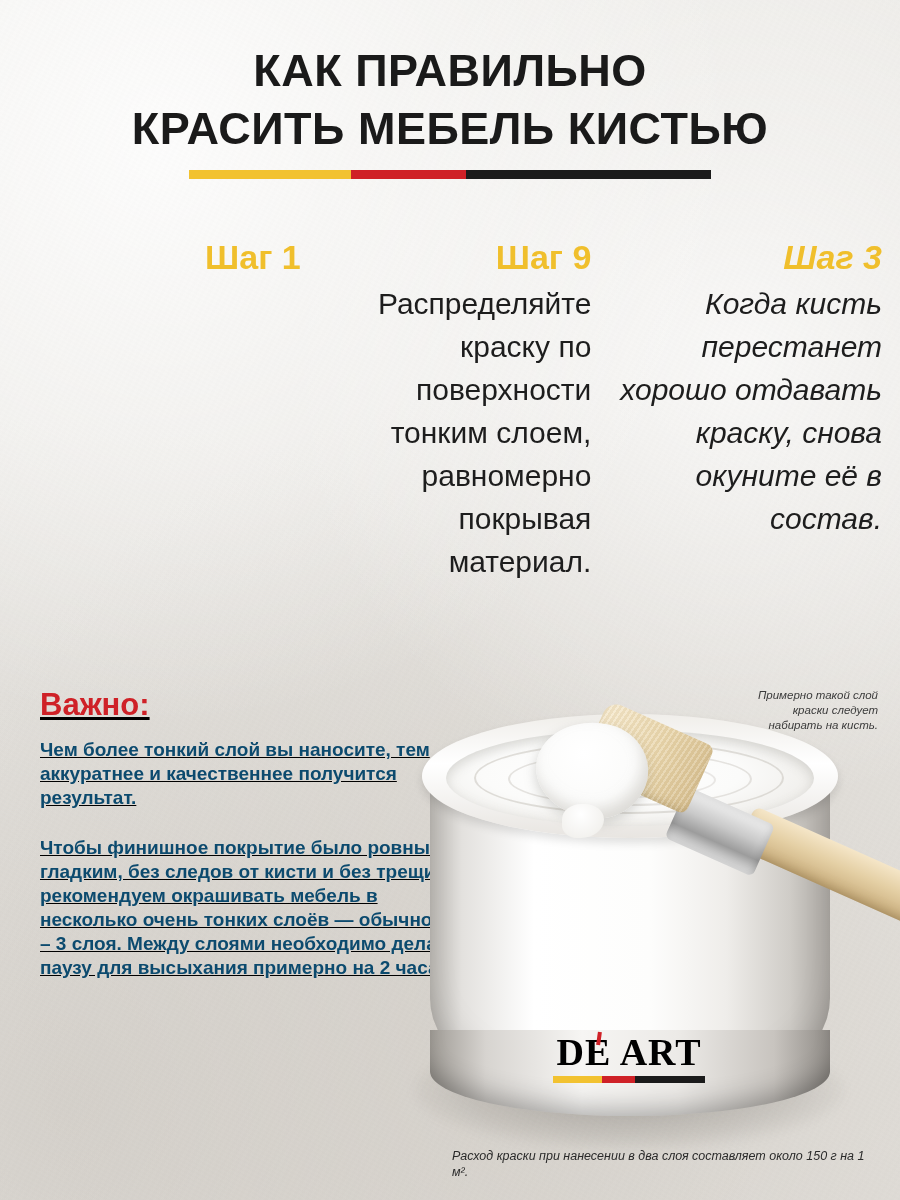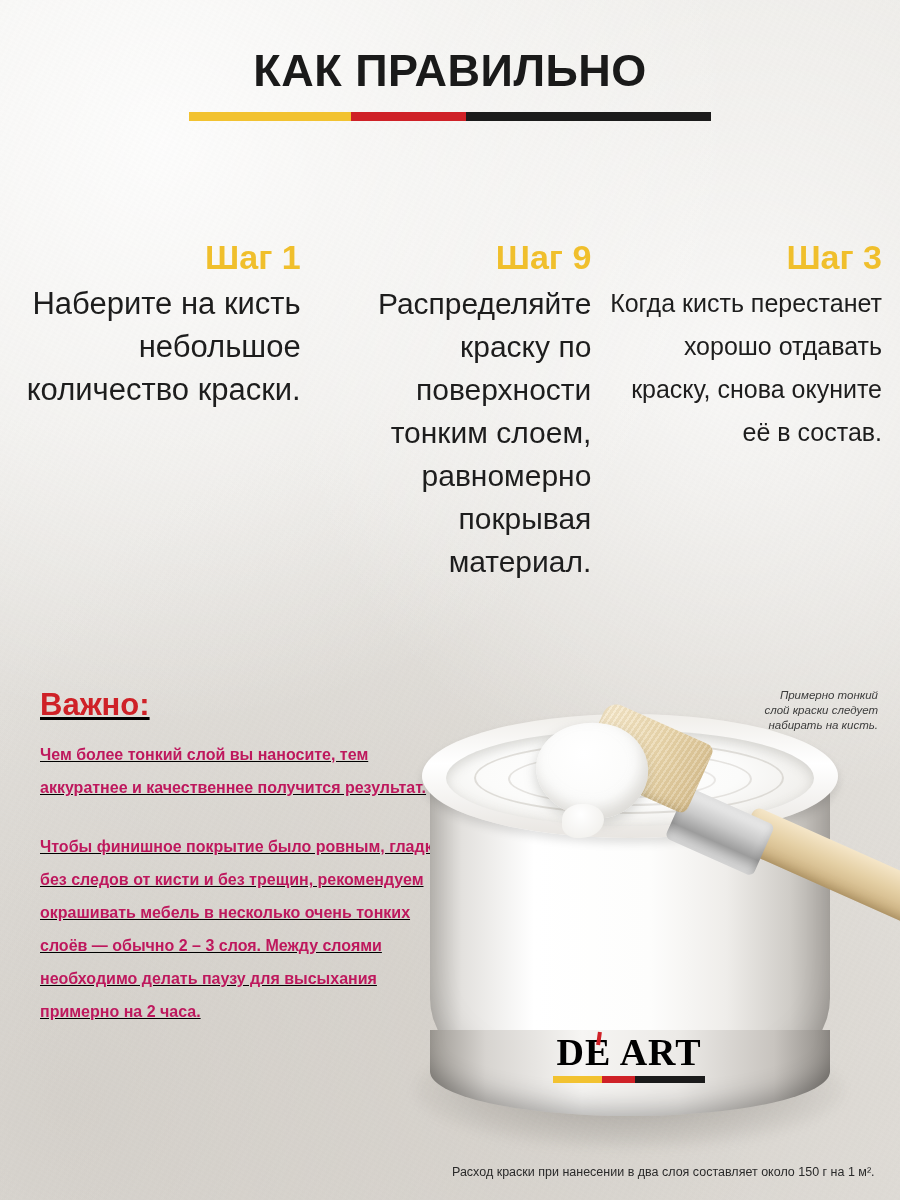--- a/index.html
+++ b/index.html
@@ -68,57 +68,57 @@
     position: absolute;
     top: 236px;
     left: 18px;
     width: 864px;
     display: flex;
     align-items: flex-start;
   }
   .step { flex: 1 1 0; text-align: right; }
   .step-1 { padding-right: 6px; }
   .step-2 { padding: 0 2px; }
-  .step-3 { padding-left: 6px; }
+  .step-3 { padding-left: 6px; font-style: italic; }
 
   .step-title {
     font-weight: bold;
     font-size: 34px;
     line-height: 42px;
     color: #f0bf2c;
     margin-bottom: 4px;
   }
   .step-text {
     font-size: 31px;
     line-height: 43px;
     color: #1d1d1d;
   }
   .step-2 .step-text { font-size: 30px; margin-left: 46px; }
-  .step-3 .step-text { font-size: 25px; }
+  .step-3 .step-text { font-size: 30px; }
 
   
   .important {
     position: absolute;
     top: 686px;
     left: 40px;
     width: 420px;
     text-decoration: underline;
   }
   .important-heading {
     font-weight: bold;
     font-size: 31px;
     line-height: 38px;
     color: #cf2127;
     margin-bottom: 14px;
   }
   .important-p {
-    font-size: 16px;
-    font-weight: bold;
-    line-height: 33px;
-    color: #be185d;
+    font-size: 19px;
+    font-weight: bold;
+    line-height: 24px;
+    color: #0c4a6e;
   }
   .important-p + .important-p { margin-top: 26px; }
 
   
   .side-note {
     position: absolute;
     top: 688px;
     right: 22px;
     width: 120px;
     text-align: right;
@@ -130,20 +130,21 @@
 
   
   .footer-note {
     position: absolute;
     bottom: 20px;
     left: 452px;
     width: 430px;
     font-size: 12.5px;
     line-height: 16px;
     color: #2a2a2a;
+    font-style: italic;
   }
 
   
   .photo {
     position: absolute;
     left: 400px;
     top: 700px;
     width: 500px;
     height: 470px;
   }
@@ -315,49 +316,49 @@
 </style>
 </head>
 <body>
 
 <div class="bg"></div>
 
 <div class="page">
 
   <div class="title-block">
     <div class="title-line">КАК ПРАВИЛЬНО</div>
+    <div class="title-line">КРАСИТЬ МЕБЕЛЬ КИСТЬЮ</div>
     <div class="title-underline">
       <span class="u-yellow"></span>
       <span class="u-red"></span>
       <span class="u-black"></span>
     </div>
   </div>
 
   <div class="steps">
     <div class="step step-1">
       <div class="step-title">Шаг 1</div>
-      <div class="step-text">Наберите на кисть небольшое количество краски.</div>
     </div>
     <div class="step step-2">
       <div class="step-title">Шаг 9</div>
       <div class="step-text">Распределяйте краску по поверхности тонким слоем, равномерно покрывая материал.</div>
     </div>
     <div class="step step-3">
       <div class="step-title">Шаг 3</div>
       <div class="step-text">Когда кисть перестанет хорошо отдавать краску, снова окуните её в состав.</div>
     </div>
   </div>
 
   <div class="important">
     <div class="important-heading">Важно:</div>
     <div class="important-p">Чем более тонкий слой вы наносите, тем аккуратнее и качественнее получится результат.</div>
     <div class="important-p">Чтобы финишное покрытие было ровным, гладким, без следов от кисти и без трещин, рекомендуем окрашивать мебель в несколько очень тонких слоёв — обычно 2 – 3 слоя. Между слоями необходимо делать паузу для высыхания примерно на 2 часа.</div>
   </div>
 
-  <div class="side-note">Примерно тонкий слой краски следует набирать на кисть.</div>
+  <div class="side-note">Примерно такой слой краски следует набирать на кисть.</div>
 
   <div class="photo">
     <div class="jar-shadow"></div>
     <div class="jar-body"></div>
     <div class="jar-band"></div>
     <div class="jar-rim"></div>
     <div class="paint">
       <div class="swirl s1"></div>
       <div class="swirl s2"></div>
       <div class="swirl s3"></div>

